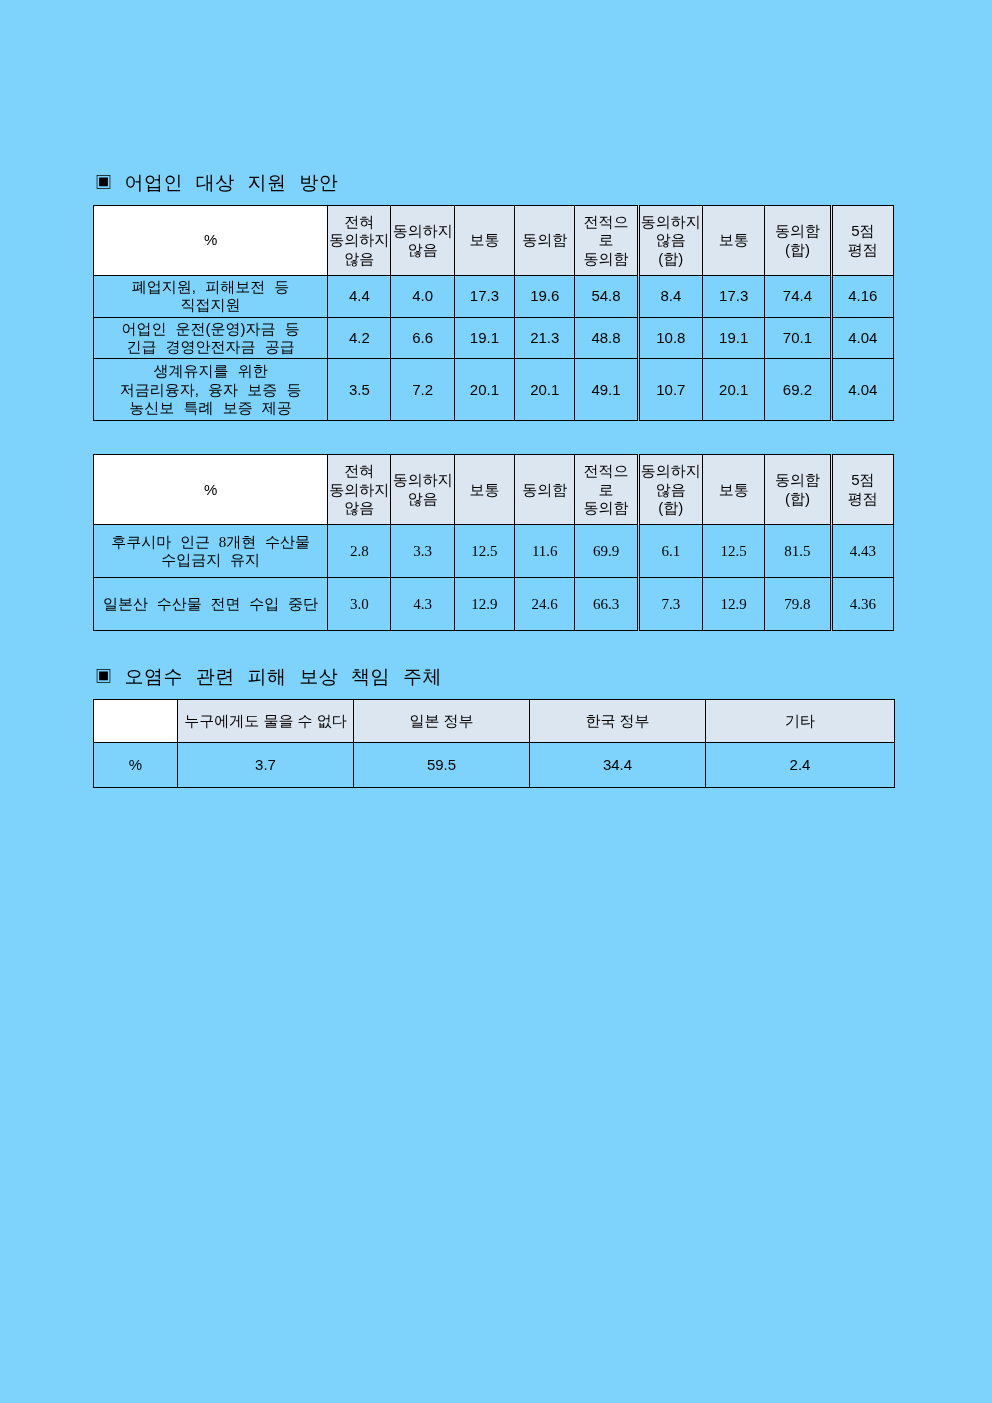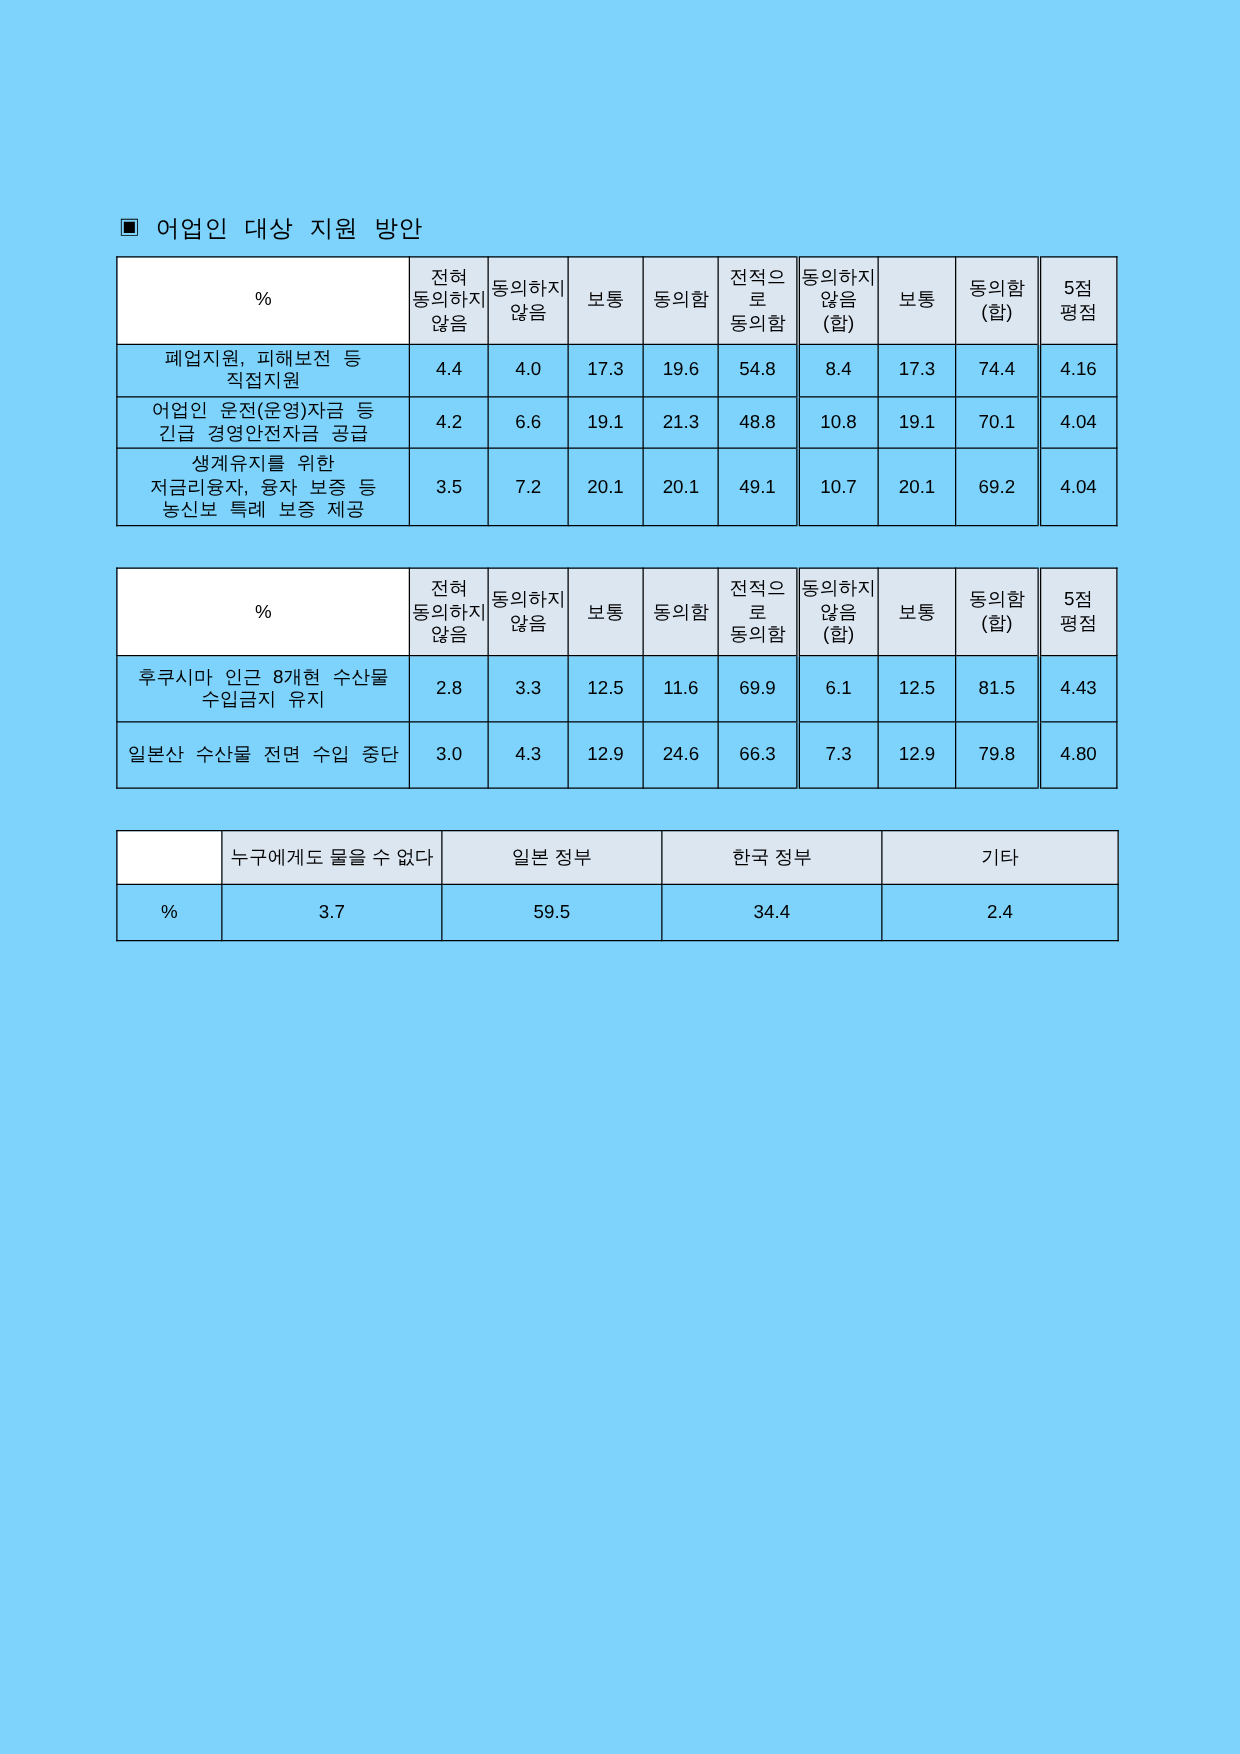--- a/index.html
+++ b/index.html
@@ -56,21 +56,21 @@
   table.t th.plain { background: #ffffff; }
   td.lbl {
     white-space: pre-line;
     word-spacing: 5px;
     line-height: 1.25;
   }
   .dbl { border-left: 3px double #000 !important; }
   tr.hrow  { height: 70px; }
   tr.r52   { height: 35px; }
   tr.r62   { height: 62px; }
-  tr.r53   { height: 53px; }
+  tr.r53   { height: 53px; font-family: Liberation Serif, serif; }
   tr.hrow3 { height: 43px; }
   tr.r45   { height: 45px; }
 </style>
 </head>
 <body>
 
 <div class="page">
 
   <div class="sec">
     <h2 class="sec-title"><span class="bullet">▣</span><span>어업인 대상 지원 방안</span></h2>
@@ -207,27 +207,28 @@
         <tr class="r53">
           <td class="lbl">일본산 수산물 전면 수입 중단</td>
           <td>3.0</td>
           <td>4.3</td>
           <td>12.9</td>
           <td>24.6</td>
           <td>66.3</td>
           <td class="dbl">7.3</td>
           <td>12.9</td>
           <td>79.8</td>
-          <td class="dbl">4.80</td>
+          <td class="dbl">4.36</td>
         </tr>
       </tbody>
     </table>
   </div>
 
   <div class="sec">
+    <h2 class="sec-title"><span class="bullet">▣</span><span>오염수 관련 피해 보상 책임 주체</span></h2>
     <table class="t">
       <colgroup>
         <col style="width:84px">
           <col style="width:176px">
           <col style="width:176px">
           <col style="width:176px">
           <col style="width:189px">
       </colgroup>
       <thead>
         <tr class="hrow3">

